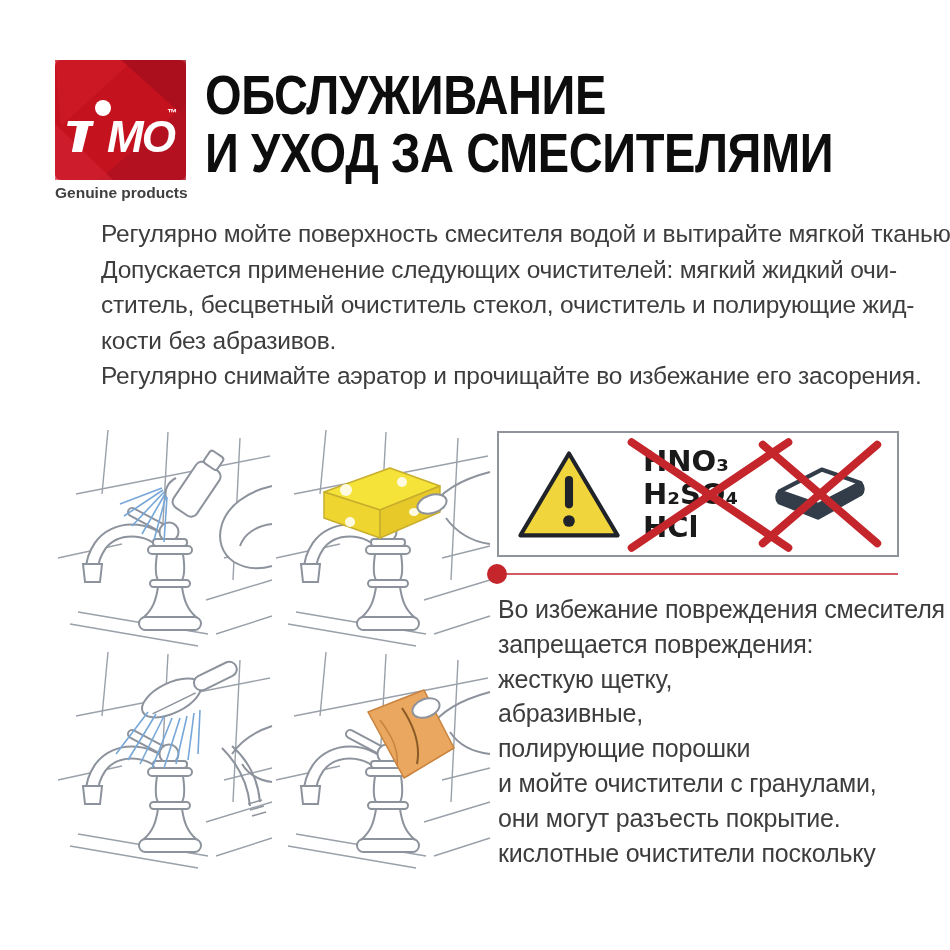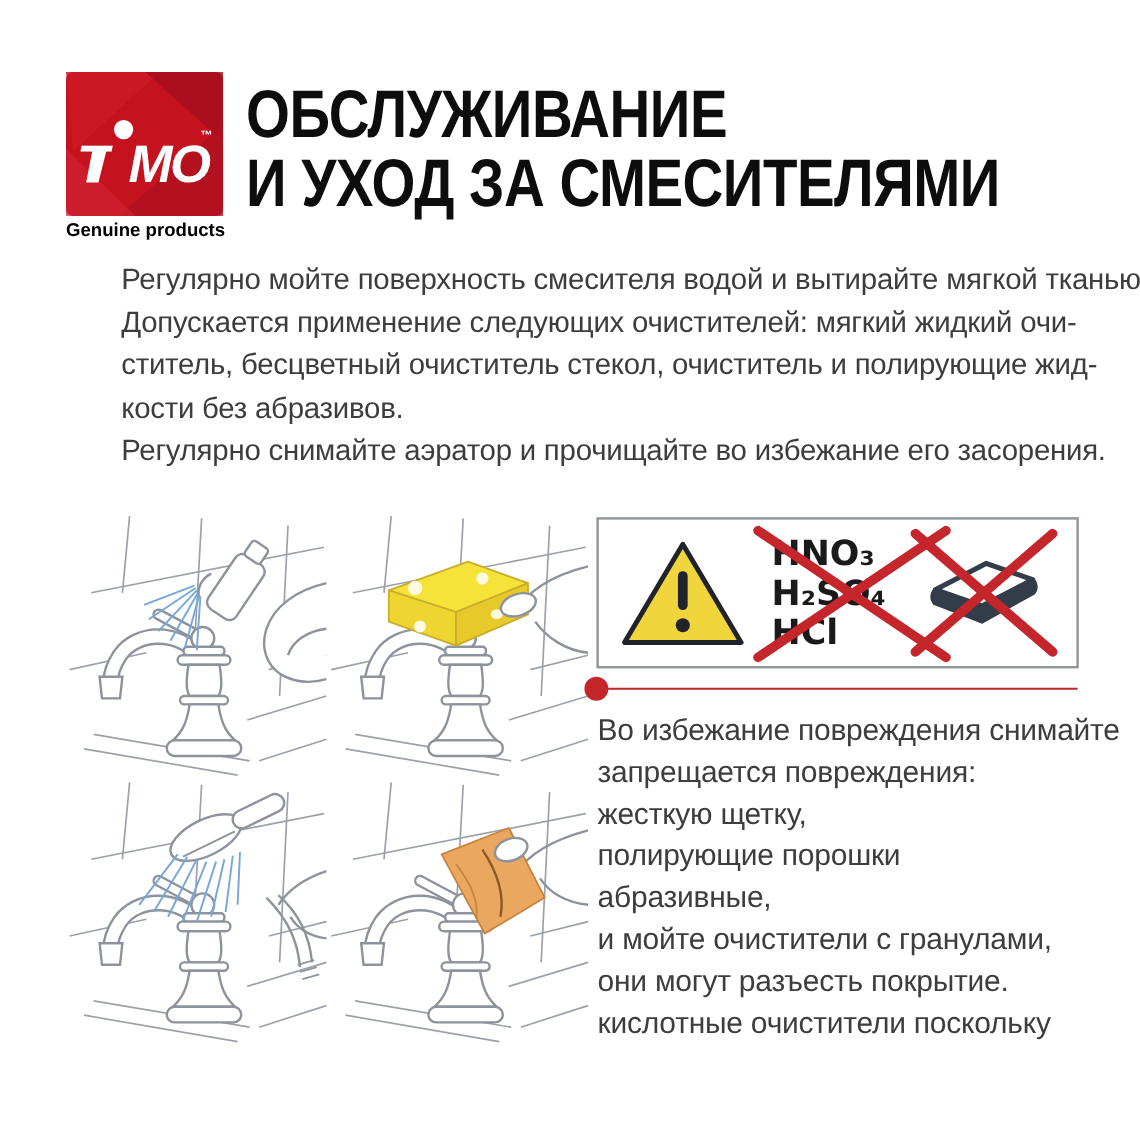--- a/index.html
+++ b/index.html
@@ -5,21 +5,21 @@
   html,body{margin:0;padding:0;background:#fff;}
   .canvas{
     position:relative;width:950px;height:950px;margin:0 auto;
     background:#ffffff;overflow:hidden;
     font-family:"Liberation Sans",sans-serif;color:#3c3c3c;
   }
   
   .logo-block{position:absolute;left:55px;top:60px;width:136px;}
   .logo-square{display:block;width:131px;height:120px;}
   .logo-tagline{
-    margin-top:4px;font-size:15.5px;font-weight:bold;color:#000000;
+    margin-top:4px;font-size:15.5px;font-weight:bold;color:#404040;
     letter-spacing:0px;white-space:nowrap;
   }
   
   .title{
     position:absolute;left:205px;top:66px;
     font-size:56px;line-height:58px;font-weight:bold;color:#0d0d0d;
     transform:scaleX(0.84);transform-origin:left top;
     letter-spacing:-0.5px;white-space:nowrap;
   }
   
@@ -249,23 +249,23 @@
       </svg>
     </div>
   </div>
 
   <svg class="red-marker" viewBox="0 0 414 22">
     <line x1="11" y1="11" x2="412" y2="11" stroke="#c4262c" stroke-width="1.7"></line>
     <circle cx="11" cy="11" r="10" fill="#c4262c"></circle>
   </svg>
 
   <div class="prohibition">
-    <div>Во избежание повреждения снимайте</div>
+    <div>Во избежание повреждения смесителя</div>
     <div>запрещается повреждения:</div>
     <div>жесткую щетку,</div>
+    <div>абразивные,</div>
     <div>полирующие порошки</div>
-    <div>абразивные,</div>
     <div>и мойте очистители с гранулами,</div>
     <div>они могут разъесть покрытие.</div>
     <div>кислотные очистители поскольку</div>
   </div>
 
 </div>
 
 </body></html>

